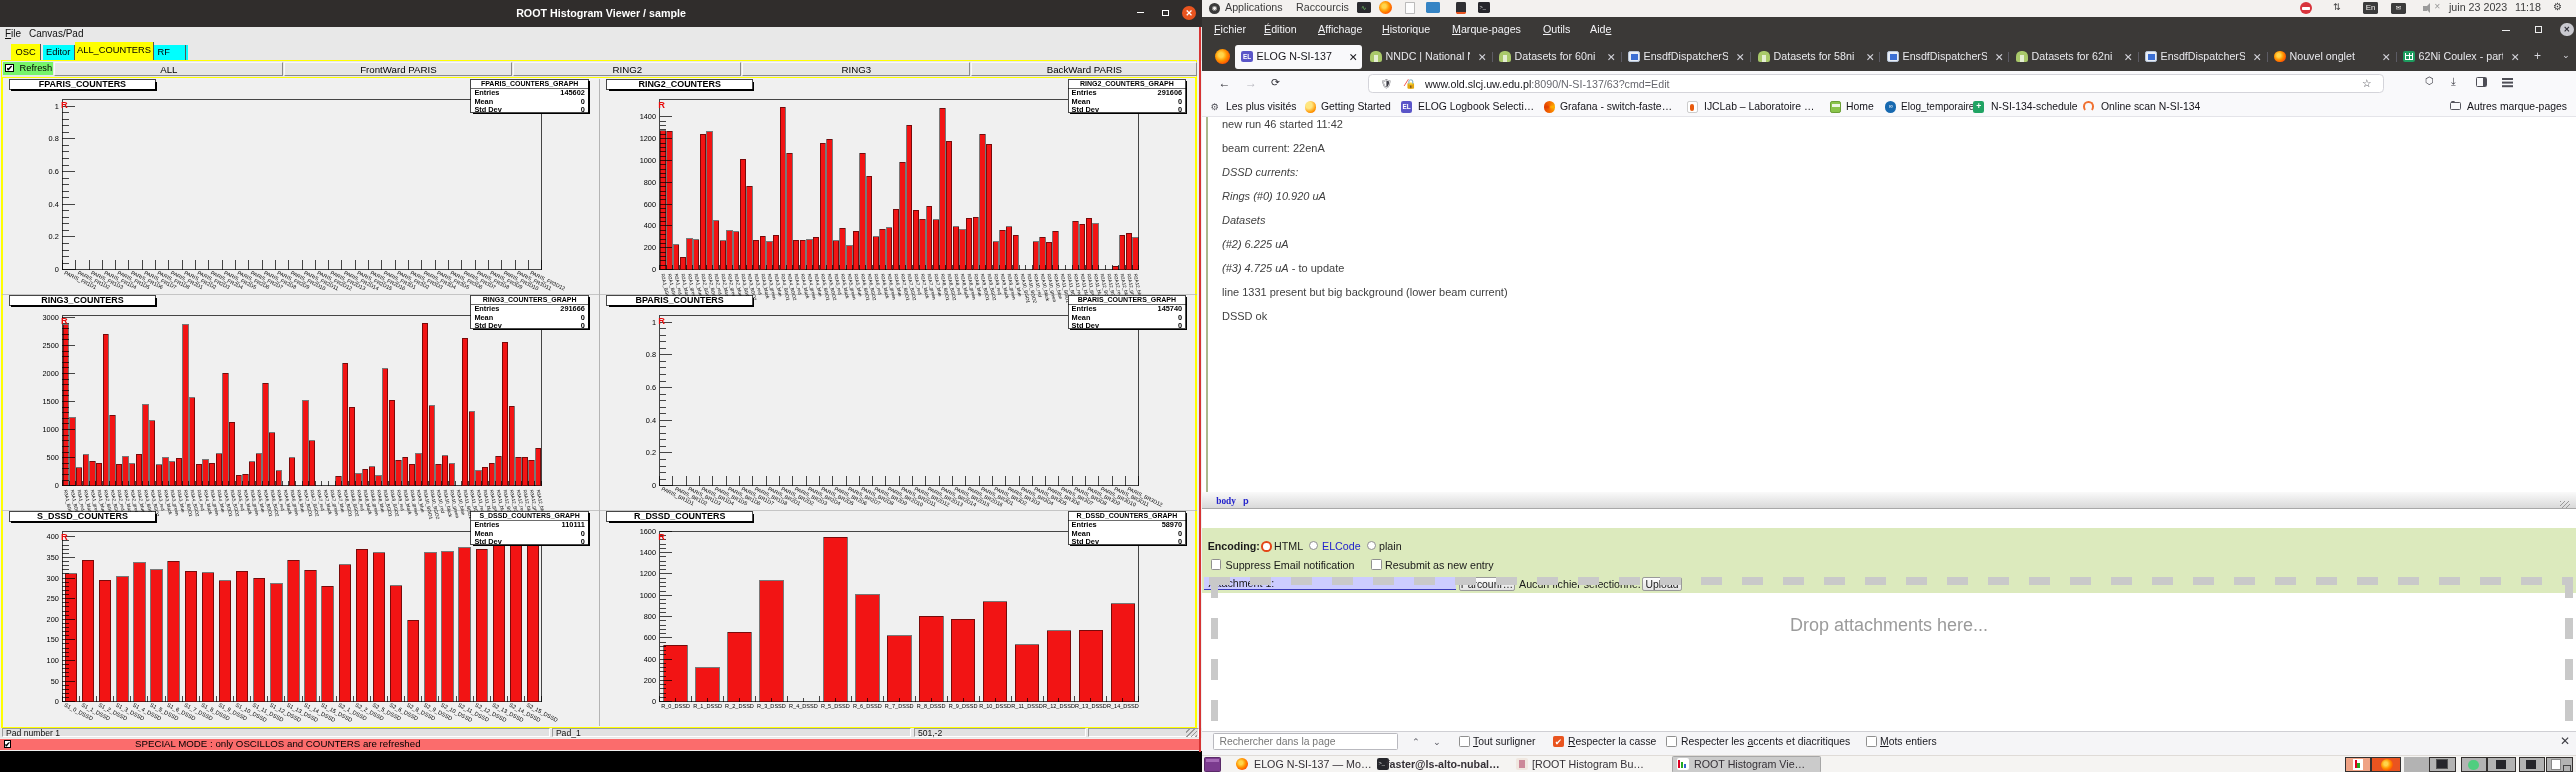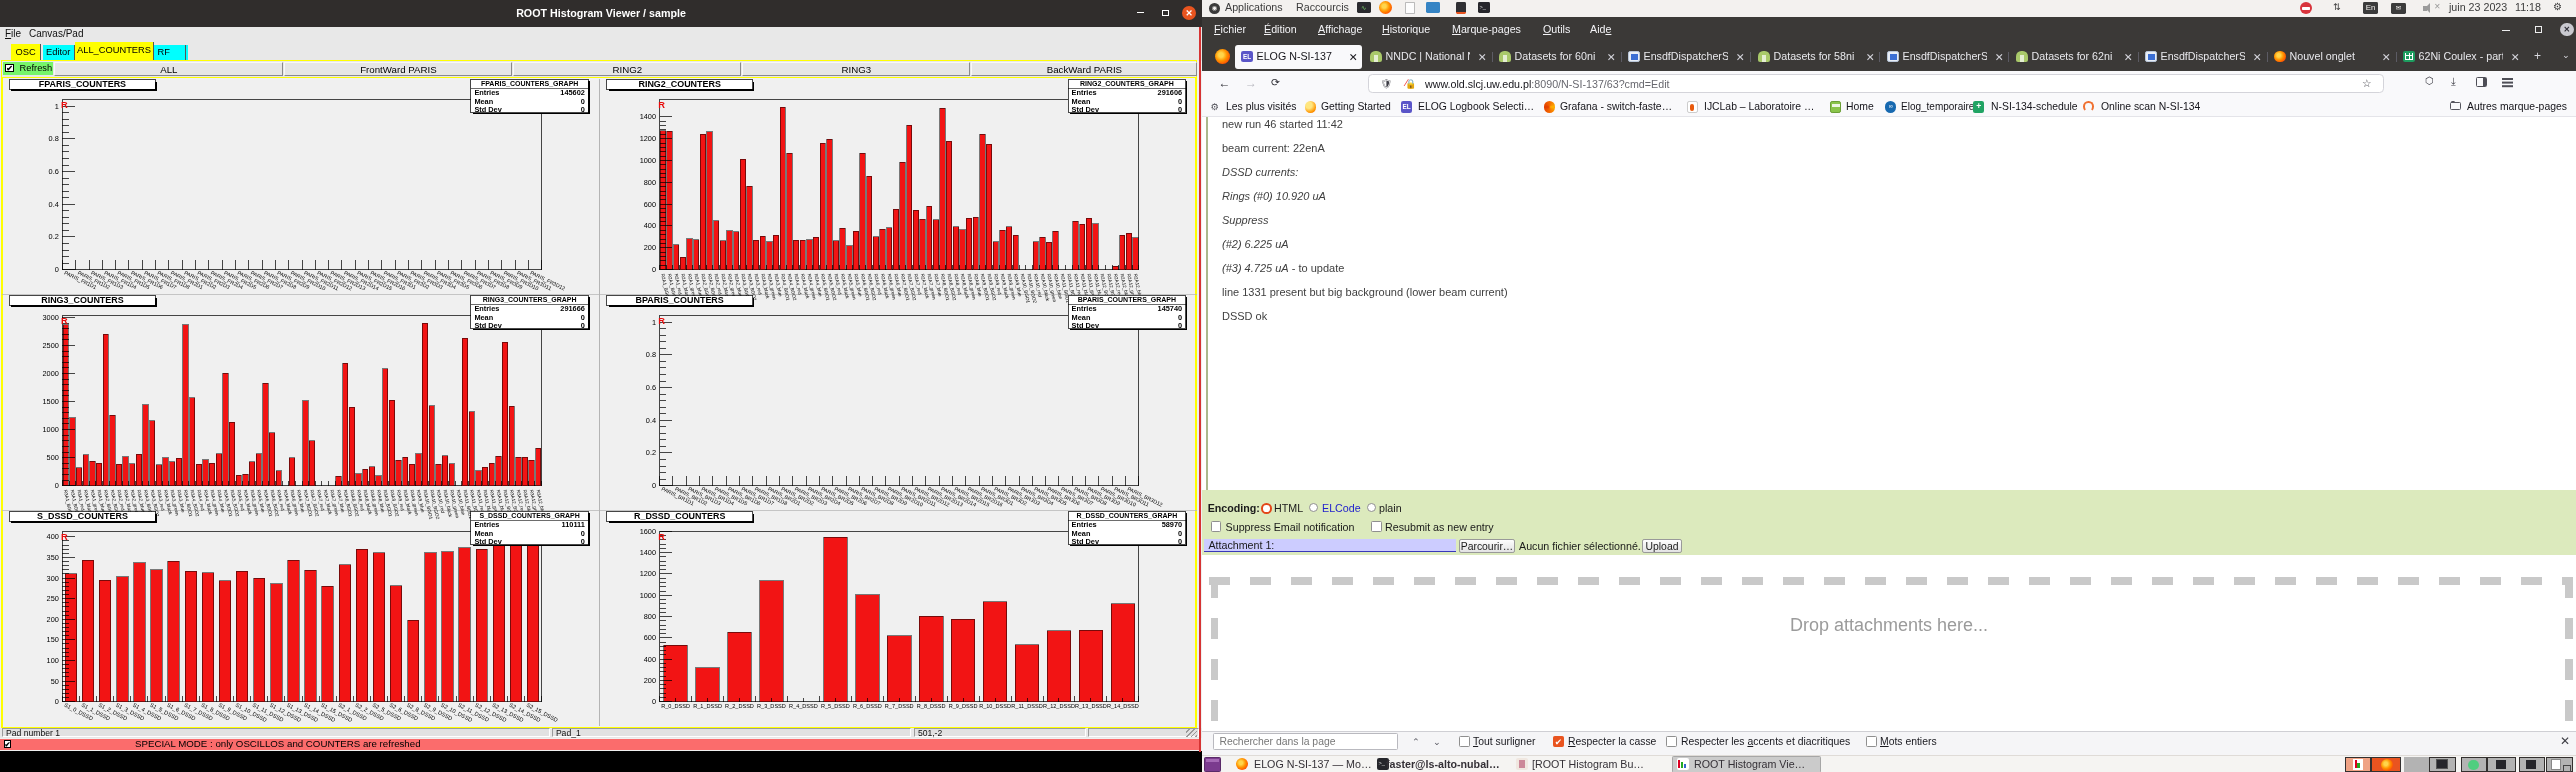--- a/index.html
+++ b/index.html
@@ -29,21 +29,21 @@
 .fftab { position:absolute; top:2.1px; height:23.6px; border-radius:2.9px; font-size:10.7px; color:#e8e8ec; }
 .fftab .tt { position:absolute; left:21.5px; top:5px; width:84px; height:13.6px; overflow:hidden; white-space:nowrap; }
 .fftab .tx { position:absolute; right:4.3px; top:5.7px; font-size:10.7px; color:#d5d5dc; }
 .fav { position:absolute; left:6.4px; top:5.7px; width:11.4px; height:11.4px; border-radius:2.1px; }
 #ff-toolbar { position:absolute; left:0; top:71px; width:1374px; height:26px; background:#f9f9fb; }
 #ff-bookmarks { position:absolute; left:0; top:97px; width:1374px; height:20px; background:#f9f9fb; font-size:10.4px; color:#15141a; border-bottom:0.7px solid #e4e4e9; }
 .bmi { position:absolute; top:3.6px; height:13px; white-space:nowrap; }
 .bmicon { position:absolute; width:11.4px; height:11.4px; border-radius:2.1px; }
 #ff-content { position:absolute; left:0; top:117px; width:1374px; height:376px; background:#fff; color:#3f3f3f; font-size:11px; }
 #ff-breadcrumb { position:absolute; left:0; top:492px; width:1374px; height:17px; background:linear-gradient(#fafafa,#d9d9d9); border-bottom:0.7px solid #a8a8a8; font-size:9.3px; font-weight:bold; color:#2222cc; }
-#ff-greenpanel { position:absolute; left:0; top:490px; width:1374px; height:65px; background:#dceabd; color:#1a1a1a; font-size:10.7px; }
+#ff-greenpanel { position:absolute; left:0; top:528px; width:1374px; height:65px; background:#dceabd; color:#1a1a1a; font-size:10.7px; }
 #ff-findbar { position:absolute; left:0; top:731px; width:1374px; height:23.6px; background:#f5f5f7; border-top:0.7px solid #cfcfd4; font-size:10.4px; color:#19191f; }
 #ff-taskbar { position:absolute; left:0; top:755px; width:1374px; height:18px; background:#f5f4f2; border-top:0.7px solid #dfdbd7; font-size:10.7px; color:#343036; }
 .dash-h { position:absolute; height:7.9px; background:repeating-linear-gradient(90deg,#c9c9c9 0 21px,transparent 21px 41px); }
 .dash-v { position:absolute; width:7.9px; background:repeating-linear-gradient(180deg,#c9c9c9 0 21px,transparent 21px 41px); }
 .cb { position:absolute; width:10.7px; height:10.7px; background:#fff; border:0.7px solid #8f8f8f; border-radius:1.4px; }
 .task-ico { position:absolute; top:2.1px; width:12px; height:12px; border-radius:2.1px; }
 </style>
 </head>
 <body>
 <div id="screen">
@@ -1310,21 +1310,21 @@
         <div class="abs" style="left:1249px;top:3.6px;width:4.3px;height:2.1px;border:1.1px solid #55555e;border-bottom:none;border-radius:1.4px 1.4px 0 0;"></div>
         <span class="bmi" style="left:1265px;">Autres marque-pages</span>
     </div>
 
     <div id="ff-content">
       <div class="abs" style="left:4.3px;top:0;width:1.8px;height:376px;background:#aab98d;"></div>
       <div class="abs" style="left:20px;top:1.4px;">new run 46 started 11:42</div>
       <div class="abs" style="left:20px;top:25px;">beam current: 22enA</div>
       <div class="abs" style="left:20px;top:49px;font-style:italic;">DSSD currents:</div>
       <div class="abs" style="left:20px;top:73px;font-style:italic;">Rings (#0) 10.920 uA</div>
-      <div class="abs" style="left:20px;top:97px;font-style:italic;">Suppress</div>
+      <div class="abs" style="left:20px;top:97px;font-style:italic;">Datasets</div>
       <div class="abs" style="left:20px;top:121px;font-style:italic;">(#2) 6.225 uA</div>
       <div class="abs" style="left:20px;top:145px;"><i>(#3) 4.725 uA</i> - to update</div>
       <div class="abs" style="left:20px;top:169px;">line 1331 present but big background (lower beam current)</div>
       <div class="abs" style="left:20px;top:193px;">DSSD ok</div>
     </div>
 
     <div id="ff-breadcrumb">
       <span class="abs" style="left:14.3px;top:3.6px;font-family:Liberation Serif, serif;">body</span>
       <span class="abs" style="left:41px;top:3.6px;">p</span>
       <div class="abs" style="left:1358px;top:8.6px;width:10px;height:7.2px;background:repeating-linear-gradient(135deg,#999 0 1.1px,transparent 1.1px 2.9px);"></div>

